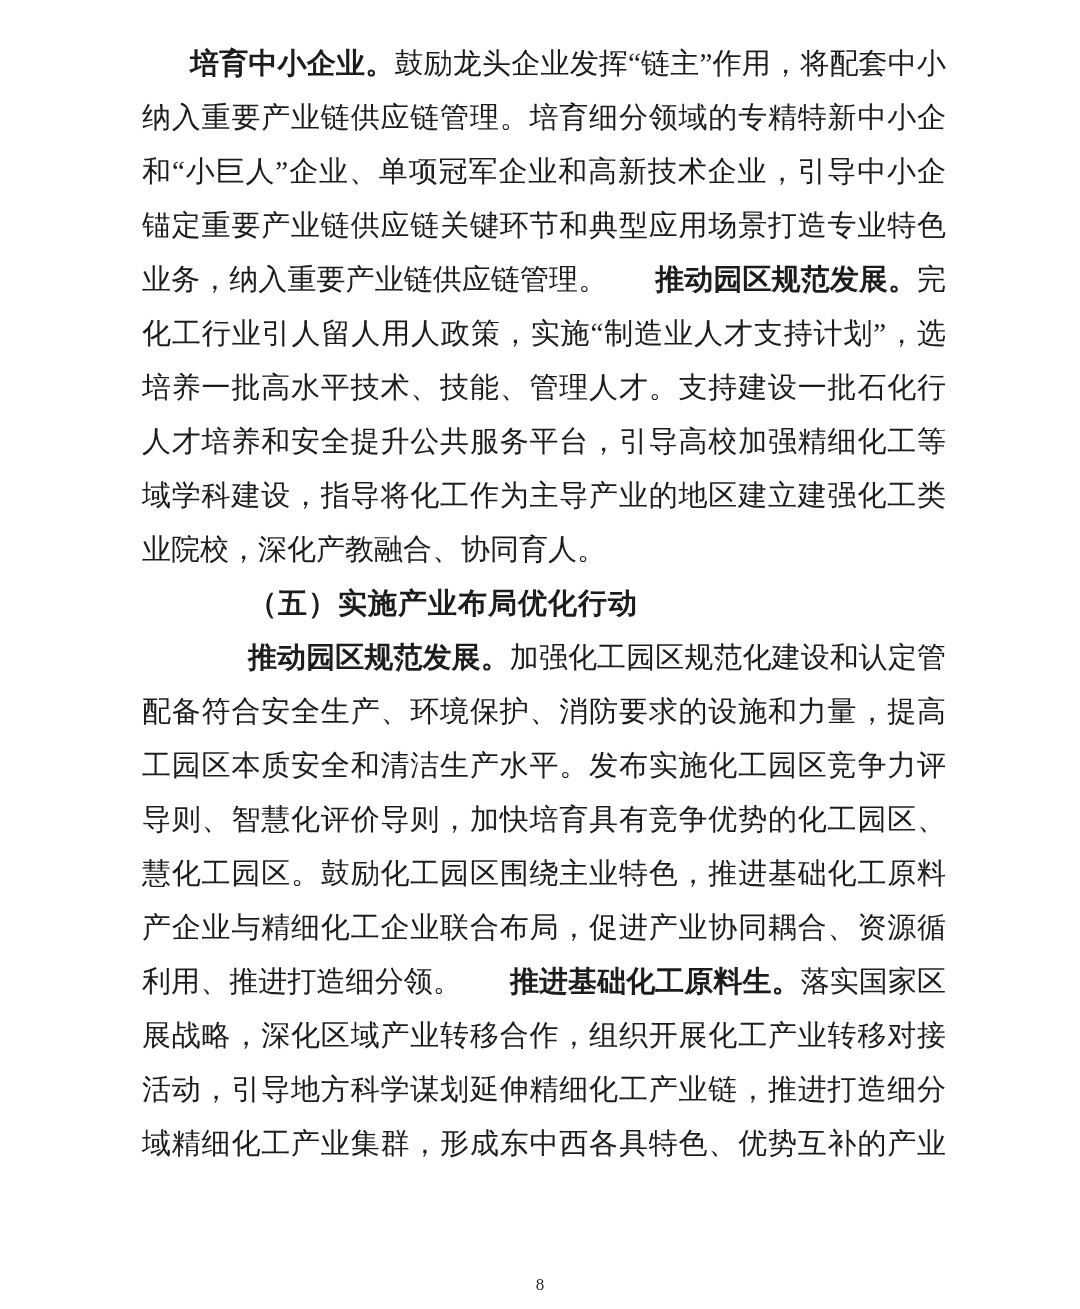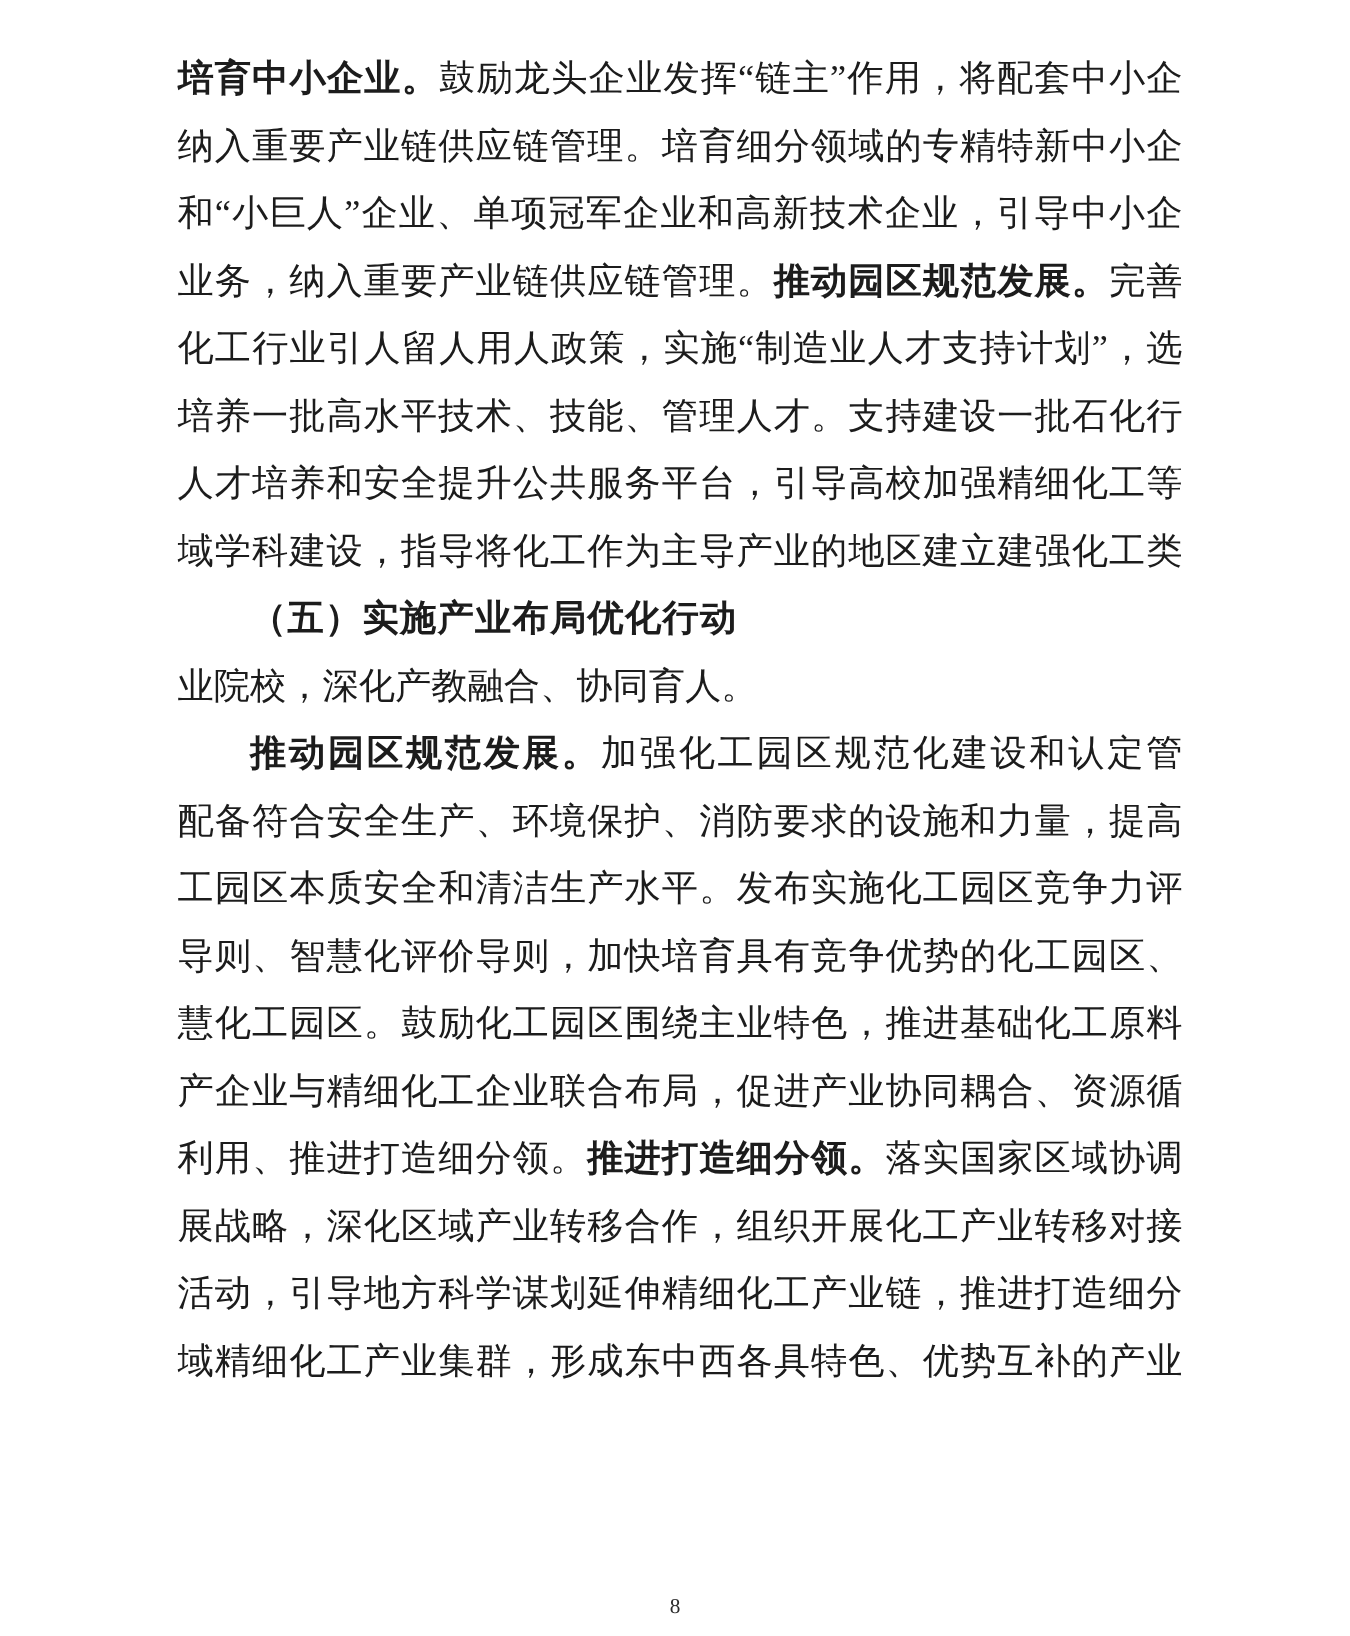--- a/index.html
+++ b/index.html
@@ -30,20 +30,21 @@
   }
   .line.justify {
     text-align: justify;
     text-align-last: justify;
   }
   .line.indent {
     text-indent: 2em;
   }
   .line .b {
     font-weight: bold;
+    margin-left: 48px;
   }
   .line.heading {
     font-weight: bold;
     letter-spacing: 1px;
   }
   .footer {
     position: absolute;
     left: 0;
     right: 0;
     bottom: 14px;
@@ -54,34 +55,35 @@
   }
 </style>
 </head>
 <body>
 
 <div class="page">
   <div class="content">
       <div class="line body justify"><span class="b">培育中小企业。</span><span>鼓励龙头企业发挥“链主”作用，将配套中小企业</span></div>
       <div class="line body justify"><span>纳入重要产业链供应链管理。培育细分领域的专精特新中小企业</span></div>
       <div class="line body justify"><span>和“小巨人”企业、单项冠军企业和高新技术企业，引导中小企业</span></div>
+      <div class="line body justify"><span>锚定重要产业链供应链关键环节和典型应用场景打造专业特色</span></div>
       <div class="line body justify"><span>业务，纳入重要产业链供应链管理。</span><span class="b">推动园区规范发展。</span><span>完善</span></div>
       <div class="line body justify"><span>化工行业引人留人用人政策，实施“制造业人才支持计划”，选拔</span></div>
       <div class="line body justify"><span>培养一批高水平技术、技能、管理人才。支持建设一批石化行业</span></div>
       <div class="line body justify"><span>人才培养和安全提升公共服务平台，引导高校加强精细化工等领</span></div>
       <div class="line body justify"><span>域学科建设，指导将化工作为主导产业的地区建立建强化工类职</span></div>
+      <div class="line body"><span>业院校，深化产教融合、协同育人。</span></div>
       <div class="line heading indent"><span class="b">（五）实施产业布局优化行动</span></div>
-      <div class="line body"><span>业院校，深化产教融合、协同育人。</span></div>
       <div class="line body justify indent"><span class="b">推动园区规范发展。</span><span>加强化工园区规范化建设和认定管理，</span></div>
       <div class="line body justify"><span>配备符合安全生产、环境保护、消防要求的设施和力量，提高化</span></div>
       <div class="line body justify"><span>工园区本质安全和清洁生产水平。发布实施化工园区竞争力评价</span></div>
       <div class="line body justify"><span>导则、智慧化评价导则，加快培育具有竞争优势的化工园区、智</span></div>
       <div class="line body justify"><span>慧化工园区。鼓励化工园区围绕主业特色，推进基础化工原料生</span></div>
       <div class="line body justify"><span>产企业与精细化工企业联合布局，促进产业协同耦合、资源循环</span></div>
-      <div class="line body justify"><span>利用、推进打造细分领。</span><span class="b">推进打造细分领。</span><span>落实国家区域协调发</span></div>
+      <div class="line body justify"><span>利用、推进打造细分领。</span><span class="b">推进基础化工原料生。</span><span>落实国家区域协调发</span></div>
       <div class="line body justify"><span>展战略，深化区域产业转移合作，组织开展化工产业转移对接等</span></div>
       <div class="line body justify"><span>活动，引导地方科学谋划延伸精细化工产业链，推进打造细分领</span></div>
       <div class="line body justify"><span>域精细化工产业集群，形成东中西各具特色、优势互补的产业发</span></div>
     </div>
   <div class="footer">
     <span>8</span>
   </div>
 </div>
 
 </body></html>

